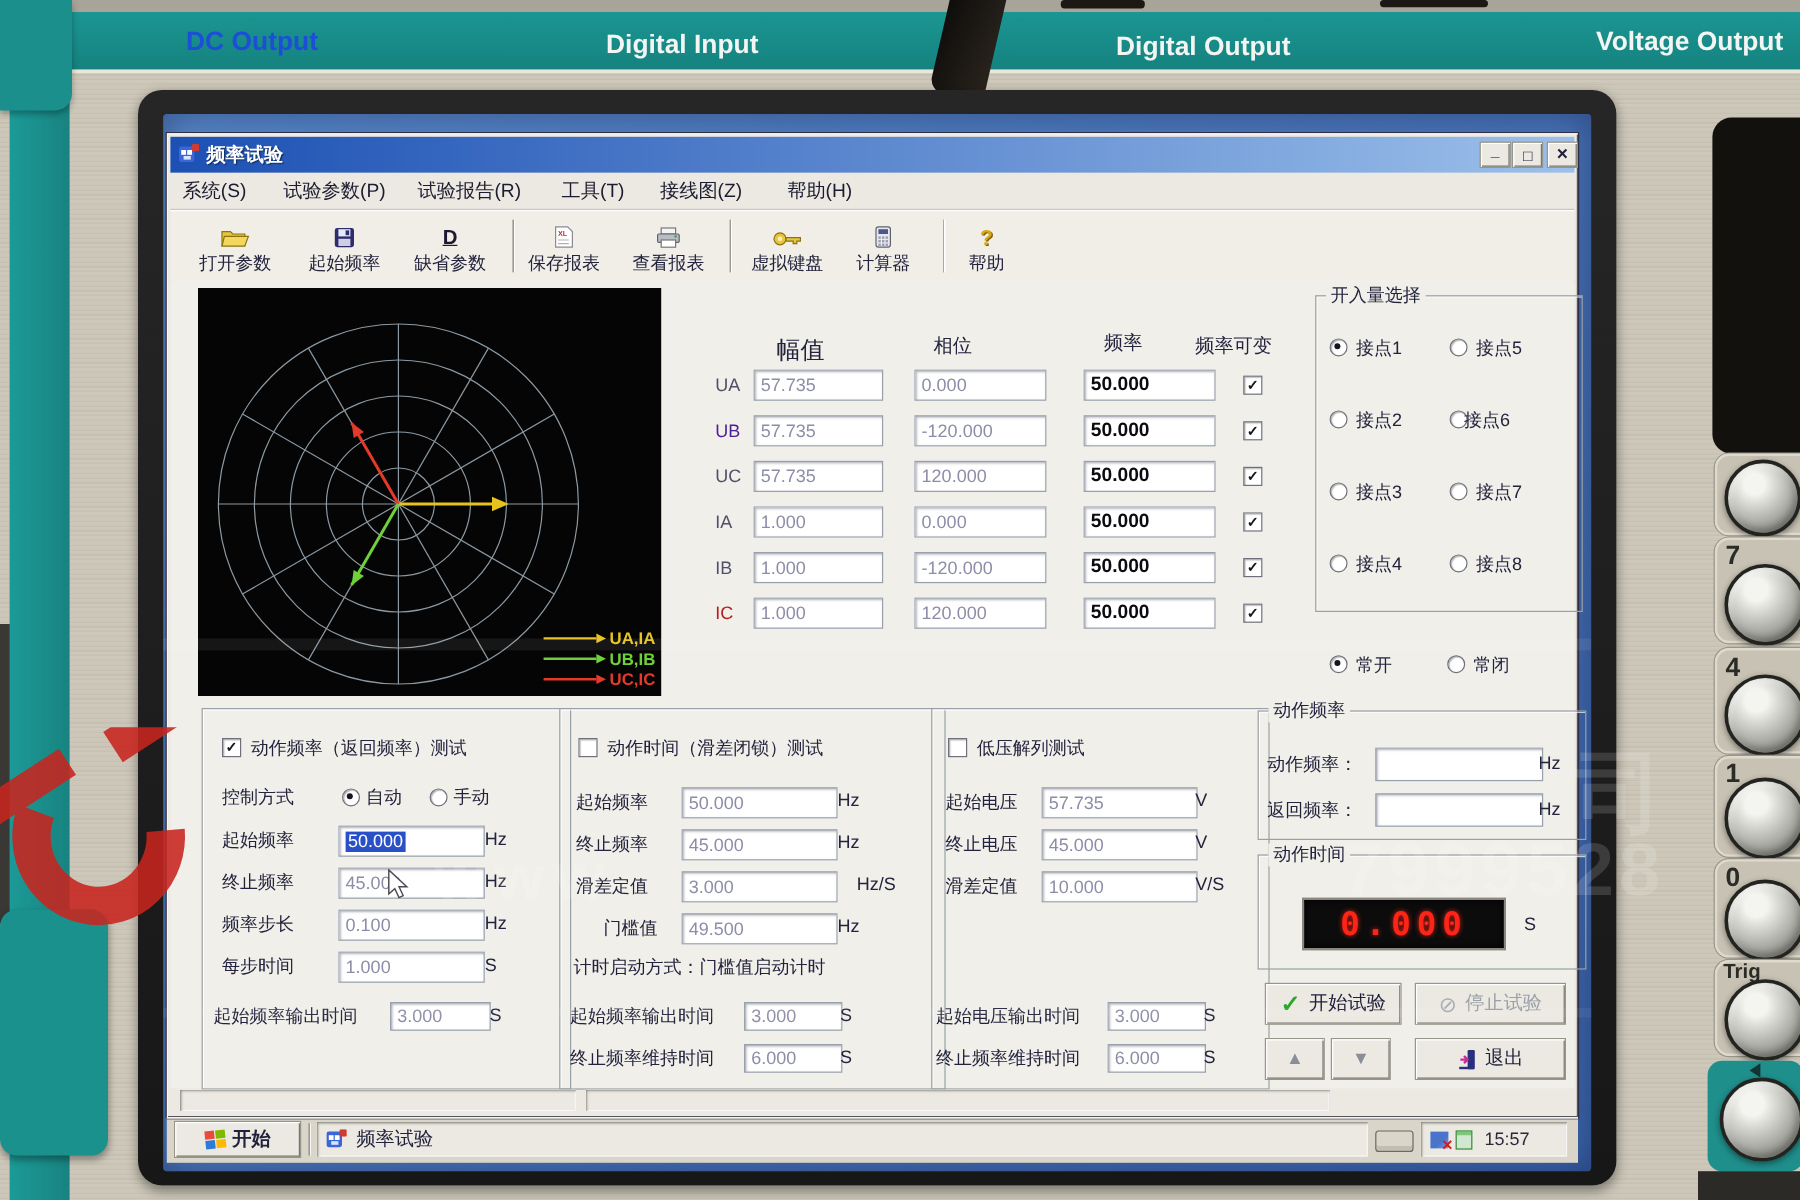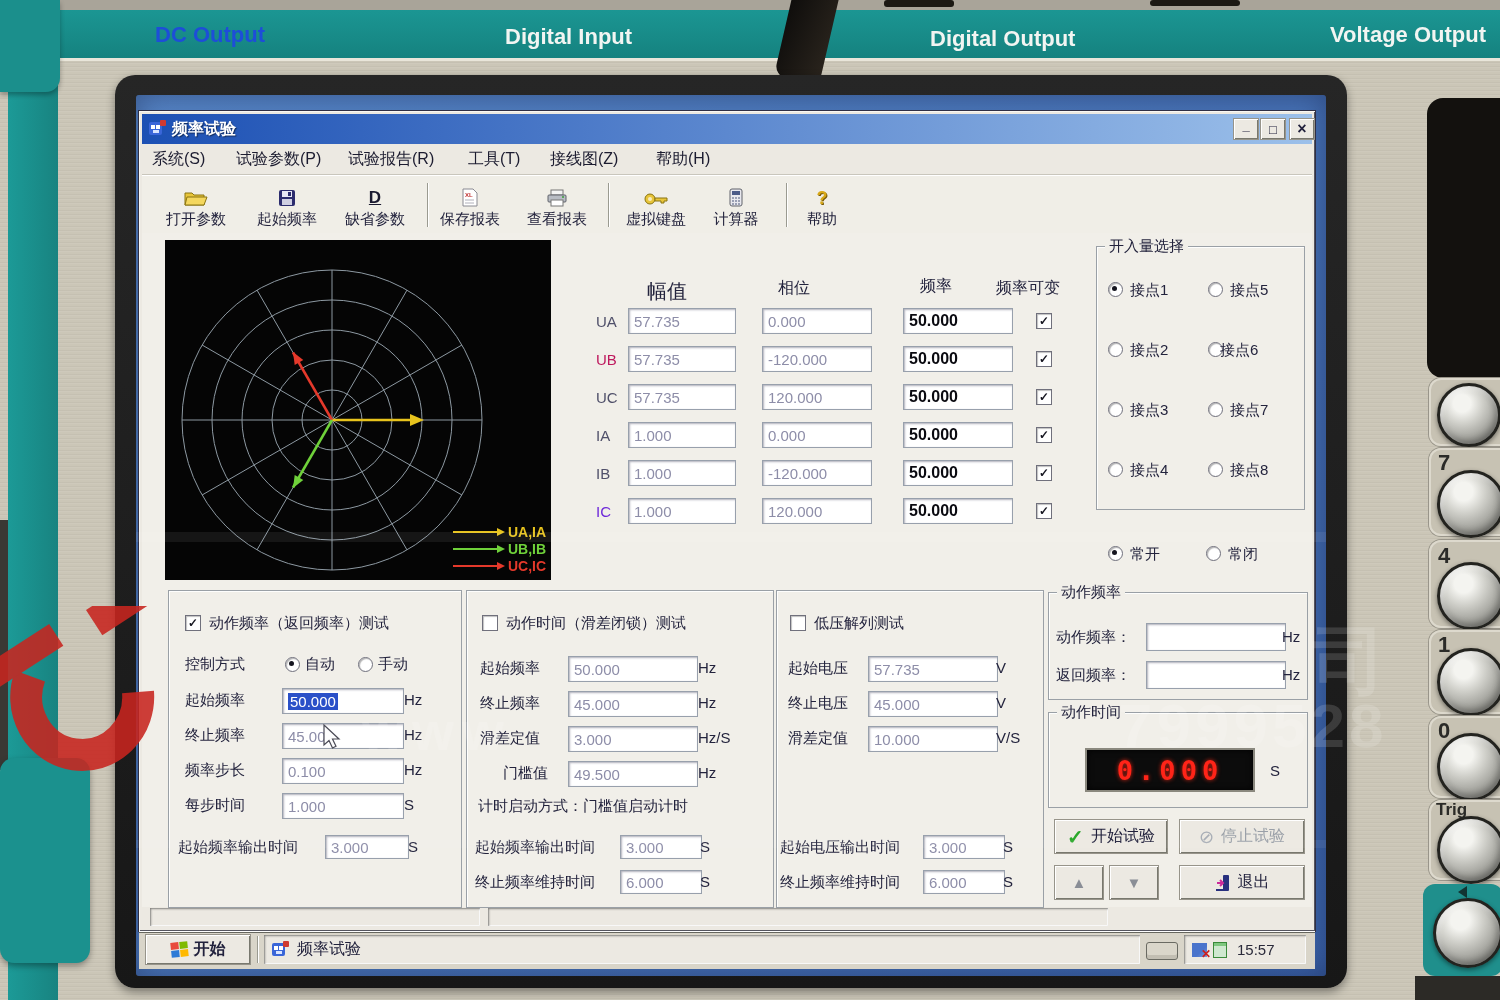--- a/index.html
+++ b/index.html
@@ -1,21 +1,21 @@
 <!DOCTYPE html>
 <html><head>
 <meta charset="utf-8">
 <style>
   html,body{margin:0;padding:0;background:#888;}
   #stage{position:relative;width:1500px;height:1000px;overflow:hidden;
     background:#cbc6b7;font-family:"Liberation Sans",sans-serif;}
   .abs{position:absolute;}
   .metal{background-image:repeating-linear-gradient(0deg,rgba(255,255,255,.06) 0 1px,rgba(0,0,0,.03) 1px 2px,transparent 2px 4px);}
   
-  .gb{border:1px solid #9aa0a6;box-shadow:inset 1px 1px 0 rgba(255,255,255,.9);}
+  .gb{border:1px solid #9aa0a6;box-shadow:inset 1px 1px 0 rgba(255,255,255,.9);padding-left:14px;}
   .gb-legend{position:absolute;top:-10px;left:8px;background:#f1efe9;padding:0 4px;font-size:15px;color:#23233d;white-space:nowrap;}
   .fld{background:#fff;border:1px solid #98a0ac;box-shadow:inset 1px 1px 2px rgba(80,80,105,.45);
     display:flex;align-items:center;padding:0 5px;font-size:15px;color:#8d8da8;white-space:nowrap;overflow:hidden;}
   .fld.boldv{color:#0a0a10;font-weight:bold;font-size:16px;}
   .sel-text{background:#2a50c8;color:#fff;padding:0 2px;}
   .lbl{font-size:15px;color:#23233d;white-space:nowrap;}
   .unit{font-size:15px;color:#23233d;}
   .cb{width:14px;height:14px;background:#fff;border:1px solid #70707c;box-shadow:inset 1px 1px 1px rgba(0,0,0,.25);
     display:flex;align-items:center;justify-content:center;font-size:12px;font-weight:bold;color:#15151f;}
   .rad{width:13px;height:13px;border-radius:50%;background:#fff;border:1px solid #70707c;box-shadow:inset 1px 1px 1px rgba(0,0,0,.3);}
@@ -215,21 +215,21 @@
       <span>57.735</span>
     </div>
   <div class="abs fld" style="left:762px;top:308px;width:98px;height:24px;">
       <span>0.000</span>
     </div>
   <div class="abs fld boldv" style="left:903px;top:308px;width:98px;height:24px;">
       <span>50.000</span>
     </div>
   <div class="abs cb" style="left:1036px;top:313px;">✓</div>
 
-  <div class="abs lbl" style="left:596px;top:351px;color:#be185d;">UB</div>
+  <div class="abs lbl" style="left:596px;top:351px;color:#4c1d95;">UB</div>
   <div class="abs fld" style="left:628px;top:346px;width:96px;height:24px;">
       <span>57.735</span>
     </div>
   <div class="abs fld" style="left:762px;top:346px;width:98px;height:24px;">
       <span>-120.000</span>
     </div>
   <div class="abs fld boldv" style="left:903px;top:346px;width:98px;height:24px;">
       <span>50.000</span>
     </div>
   <div class="abs cb" style="left:1036px;top:351px;">✓</div>
@@ -263,21 +263,21 @@
       <span>1.000</span>
     </div>
   <div class="abs fld" style="left:762px;top:460px;width:98px;height:24px;">
       <span>-120.000</span>
     </div>
   <div class="abs fld boldv" style="left:903px;top:460px;width:98px;height:24px;">
       <span>50.000</span>
     </div>
   <div class="abs cb" style="left:1036px;top:465px;">✓</div>
 
-  <div class="abs lbl" style="left:596px;top:503px;color:#6d28d9;">IC</div>
+  <div class="abs lbl" style="left:596px;top:503px;color:#b91c1c;">IC</div>
   <div class="abs fld" style="left:628px;top:498px;width:96px;height:24px;">
       <span>1.000</span>
     </div>
   <div class="abs fld" style="left:762px;top:498px;width:98px;height:24px;">
       <span>120.000</span>
     </div>
   <div class="abs fld boldv" style="left:903px;top:498px;width:98px;height:24px;">
       <span>50.000</span>
     </div>
   <div class="abs cb" style="left:1036px;top:503px;">✓</div>
@@ -359,21 +359,21 @@
   <div class="abs lbl" style="left:480px;top:694px;">终止频率</div>
   <div class="abs fld" style="left:568px;top:691px;width:118px;height:24px;">
       <span>45.000</span>
     </div>
   <div class="abs unit" style="left:698px;top:694px;">Hz</div>
 
   <div class="abs lbl" style="left:480px;top:729px;">滑差定值</div>
   <div class="abs fld" style="left:568px;top:726px;width:118px;height:24px;">
       <span>3.000</span>
     </div>
-  <div class="abs unit" style="left:698px;top:729px;">Hz/S</div>
+  <div class="abs unit" style="left:698px;top:729px;padding-left:16px;">Hz/S</div>
 
   <div class="abs lbl" style="left:503px;top:764px;">门槛值</div>
   <div class="abs fld" style="left:568px;top:761px;width:118px;height:24px;">
       <span>49.500</span>
     </div>
   <div class="abs unit" style="left:698px;top:764px;">Hz</div>
 
   <div class="abs lbl" style="left:478px;top:797px;">计时启动方式：门槛值启动计时</div>
 
   <div class="abs lbl" style="left:475px;top:838px;">起始频率输出时间</div>

